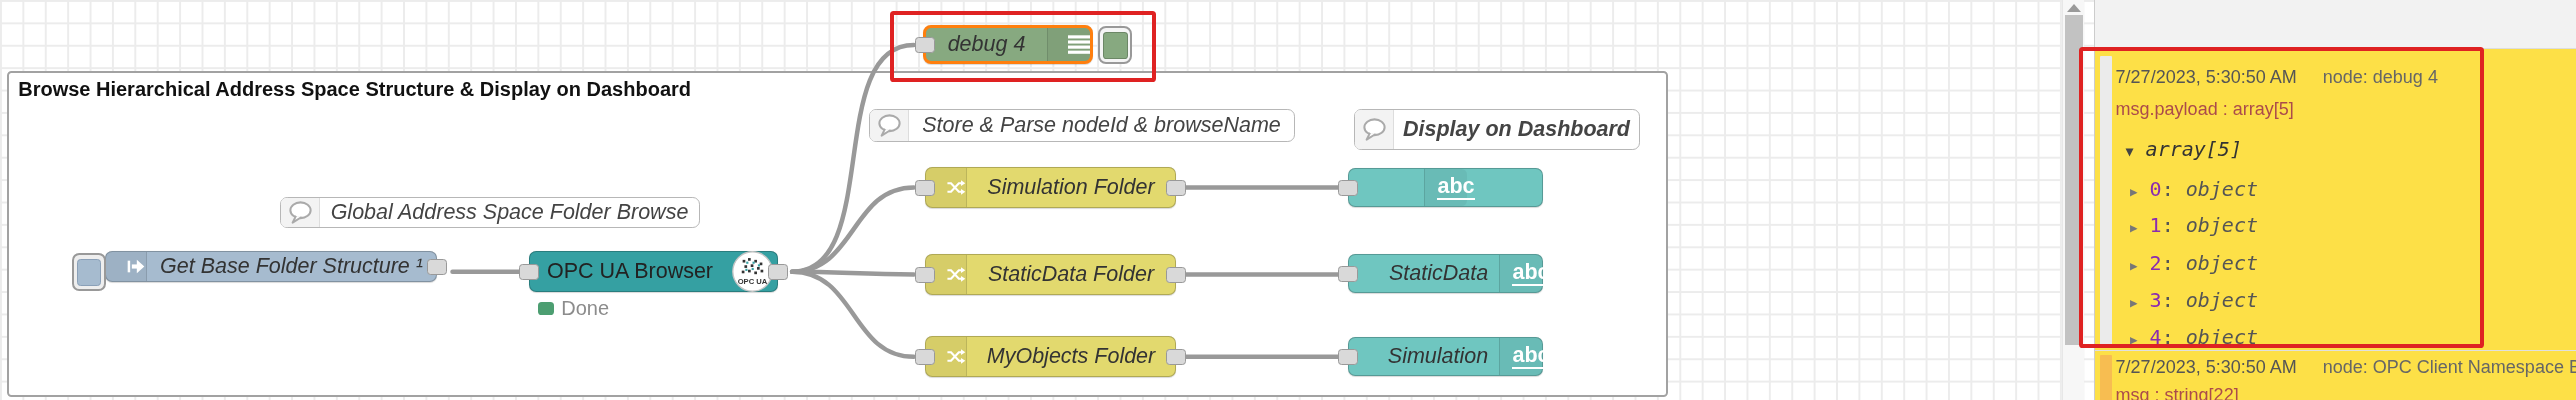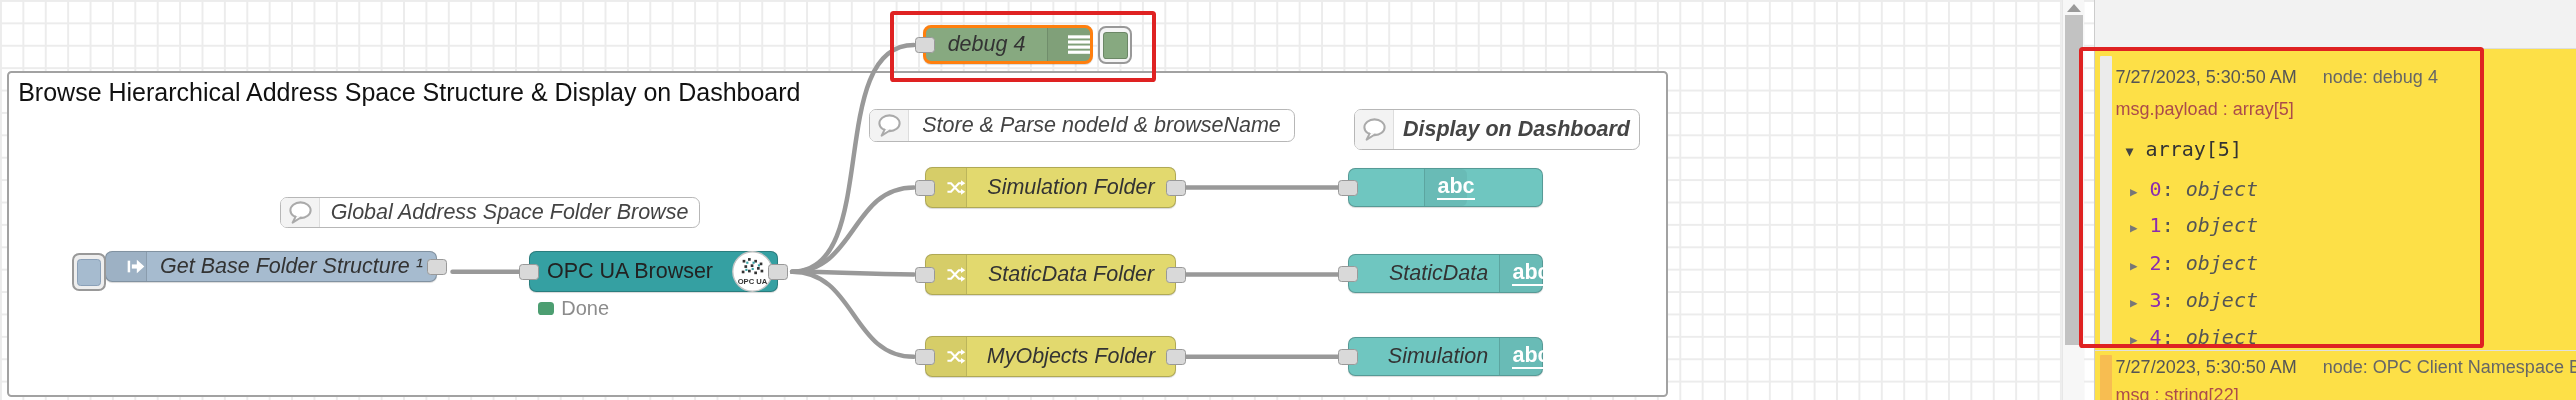--- a/index.html
+++ b/index.html
@@ -15,21 +15,21 @@
     background-image:
       linear-gradient(to right,#ececec 1.8px,transparent 1.8px),
       linear-gradient(to bottom,#ececec 1.8px,transparent 1.8px);
     background-size:22.4px 22.4px;
   }
   .group{
     position:absolute;left:7.2px;top:71px;width:1661px;height:326px;z-index:1;
     background:#fff;border:2.7px solid #a2a2a2;border-radius:4.5px;box-sizing:border-box;
   }
   .group-title{
-    position:absolute;left:9px;top:4.5px;font-size:25px;color:#111;white-space:nowrap;
+    position:absolute;left:9px;top:4.5px;font-size:20px;color:#111;white-space:nowrap;font-weight:bold;
   }
   svg.wires{position:absolute;left:0;top:0;z-index:2;}
   svg.wires path{stroke:#999;stroke-width:5;fill:none;stroke-linecap:round;}
 
   
   .node{
     position:absolute;z-index:3;display:flex;align-items:center;
     border:1.8px solid rgba(0,0,0,0.22);border-radius:7.2px;box-sizing:border-box;
     font-size:21.5px;font-style:italic;color:#333;
     box-shadow:0 0.9px 0.9px rgba(0,0,0,0.15);
@@ -112,21 +112,21 @@
   .sb-topband{position:absolute;left:0;top:0;width:100%;height:49px;background:#f2f2f2;border-bottom:0.9px solid #ddd;box-sizing:border-box;}
   .gutter{position:absolute;width:11.6px;border-radius:0.9px;}
   .gutter.g1{left:5.4px;top:56px;height:289px;background:#ebebeb;}
   .gutter.g2{left:5.4px;top:355px;height:46px;background:#f7bd51;}
   .sb-sep{position:absolute;left:0;top:350px;width:100%;height:0.9px;background:#e0e0e0;}
   .sb-row{position:absolute;white-space:nowrap;font-size:18px;color:#555;}
   .sb-ts{color:#555;}
   .sb-node{color:#666;}
   .sb-prop{color:#ab4b4b;}
   .mono{font-family:"DejaVu Sans Mono",monospace;font-size:20px;}
-  .tree-root{color:#333;}
+  .tree-root{font-style:italic;color:#333;}
   .caret-open{font-size:13.4px;color:#444;font-style:normal;}
   .caret-closed{font-size:12.5px;color:#777;font-style:normal;}
   .tkey{color:#8a2bb0;}
   .tsep{color:#555;}
   .ttype{font-style:italic;color:#555;}
 </style>
 </head>
 <body>
 
 <div class="canvas">

